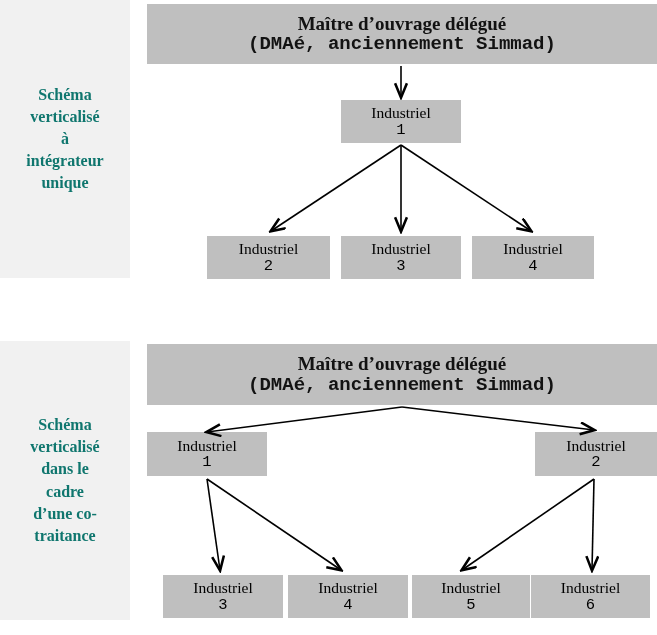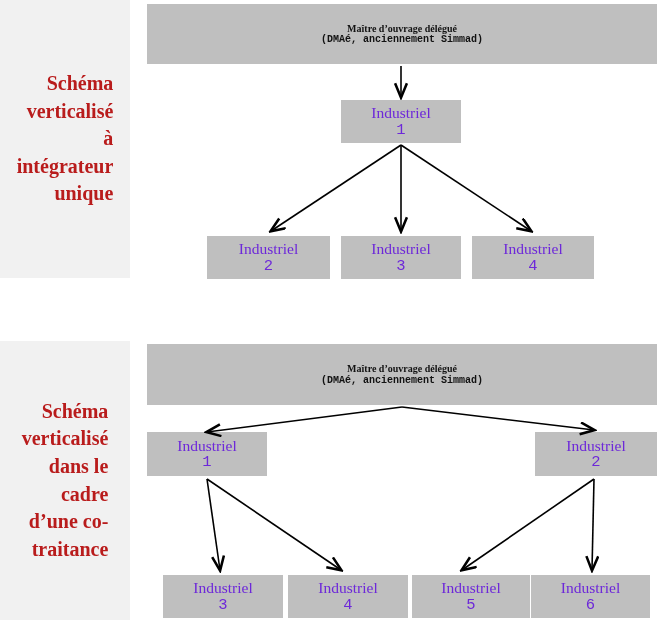--- a/index.html
+++ b/index.html
@@ -31,51 +31,50 @@
     display: flex;
     align-items: center;
     justify-content: center;
     text-align: center;
     box-sizing: border-box;
     padding: 0 6px;
   }
   .caption-text {
     font-family: "Liberation Serif", "DejaVu Serif", serif;
     font-weight: bold;
-    font-size: 20px;
+    font-size: 16px;
     line-height: 1.38;
-    color: #b91c1c;
+    color: #0f766e;
     white-space: pre-line;
-    text-align: right;
   }
 
   
   .node {
     position: absolute;
     background: #bfbfbf;
     box-sizing: border-box;
     display: flex;
     flex-direction: column;
     align-items: center;
     justify-content: center;
     text-align: center;
     line-height: 1.12;
   }
   .node .l1 { display: block; }
   .node .l2 { display: block; font-family: Liberation Mono, monospace; }
 
   .node-header {
     font-weight: bold;
-    font-size: 10px;
+    font-size: 19px;
     color: #121212;
   }
   .node-ind {
     font-weight: normal;
     font-size: 15.5px;
-    color: #6d28d9;
+    color: #000000;
   }
 
   
   .arrows {
     position: absolute;
     left: 0;
     top: 0;
     width: 657px;
     height: 635px;
     pointer-events: none;

